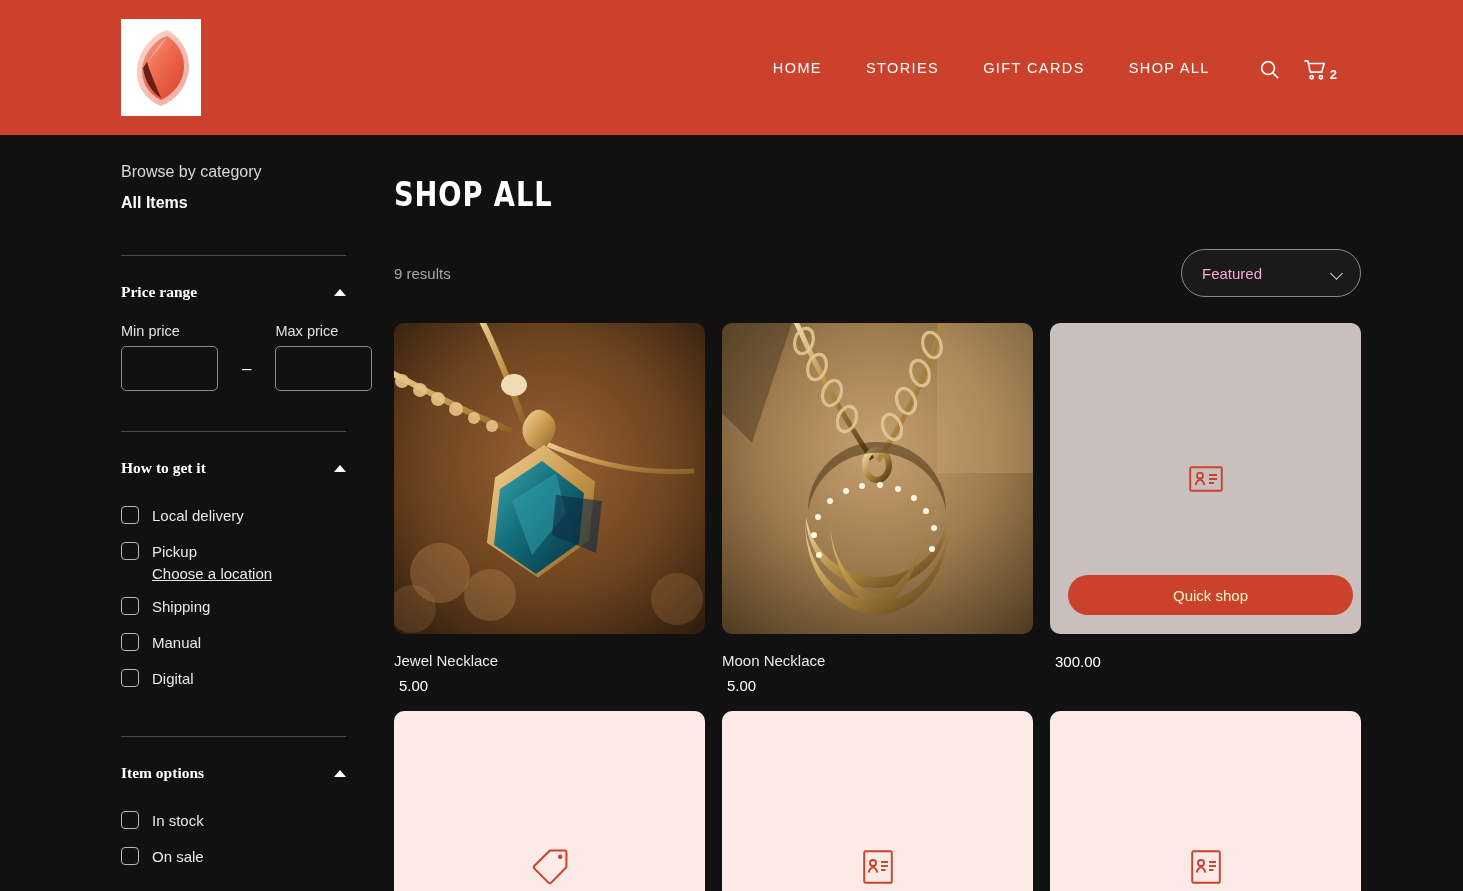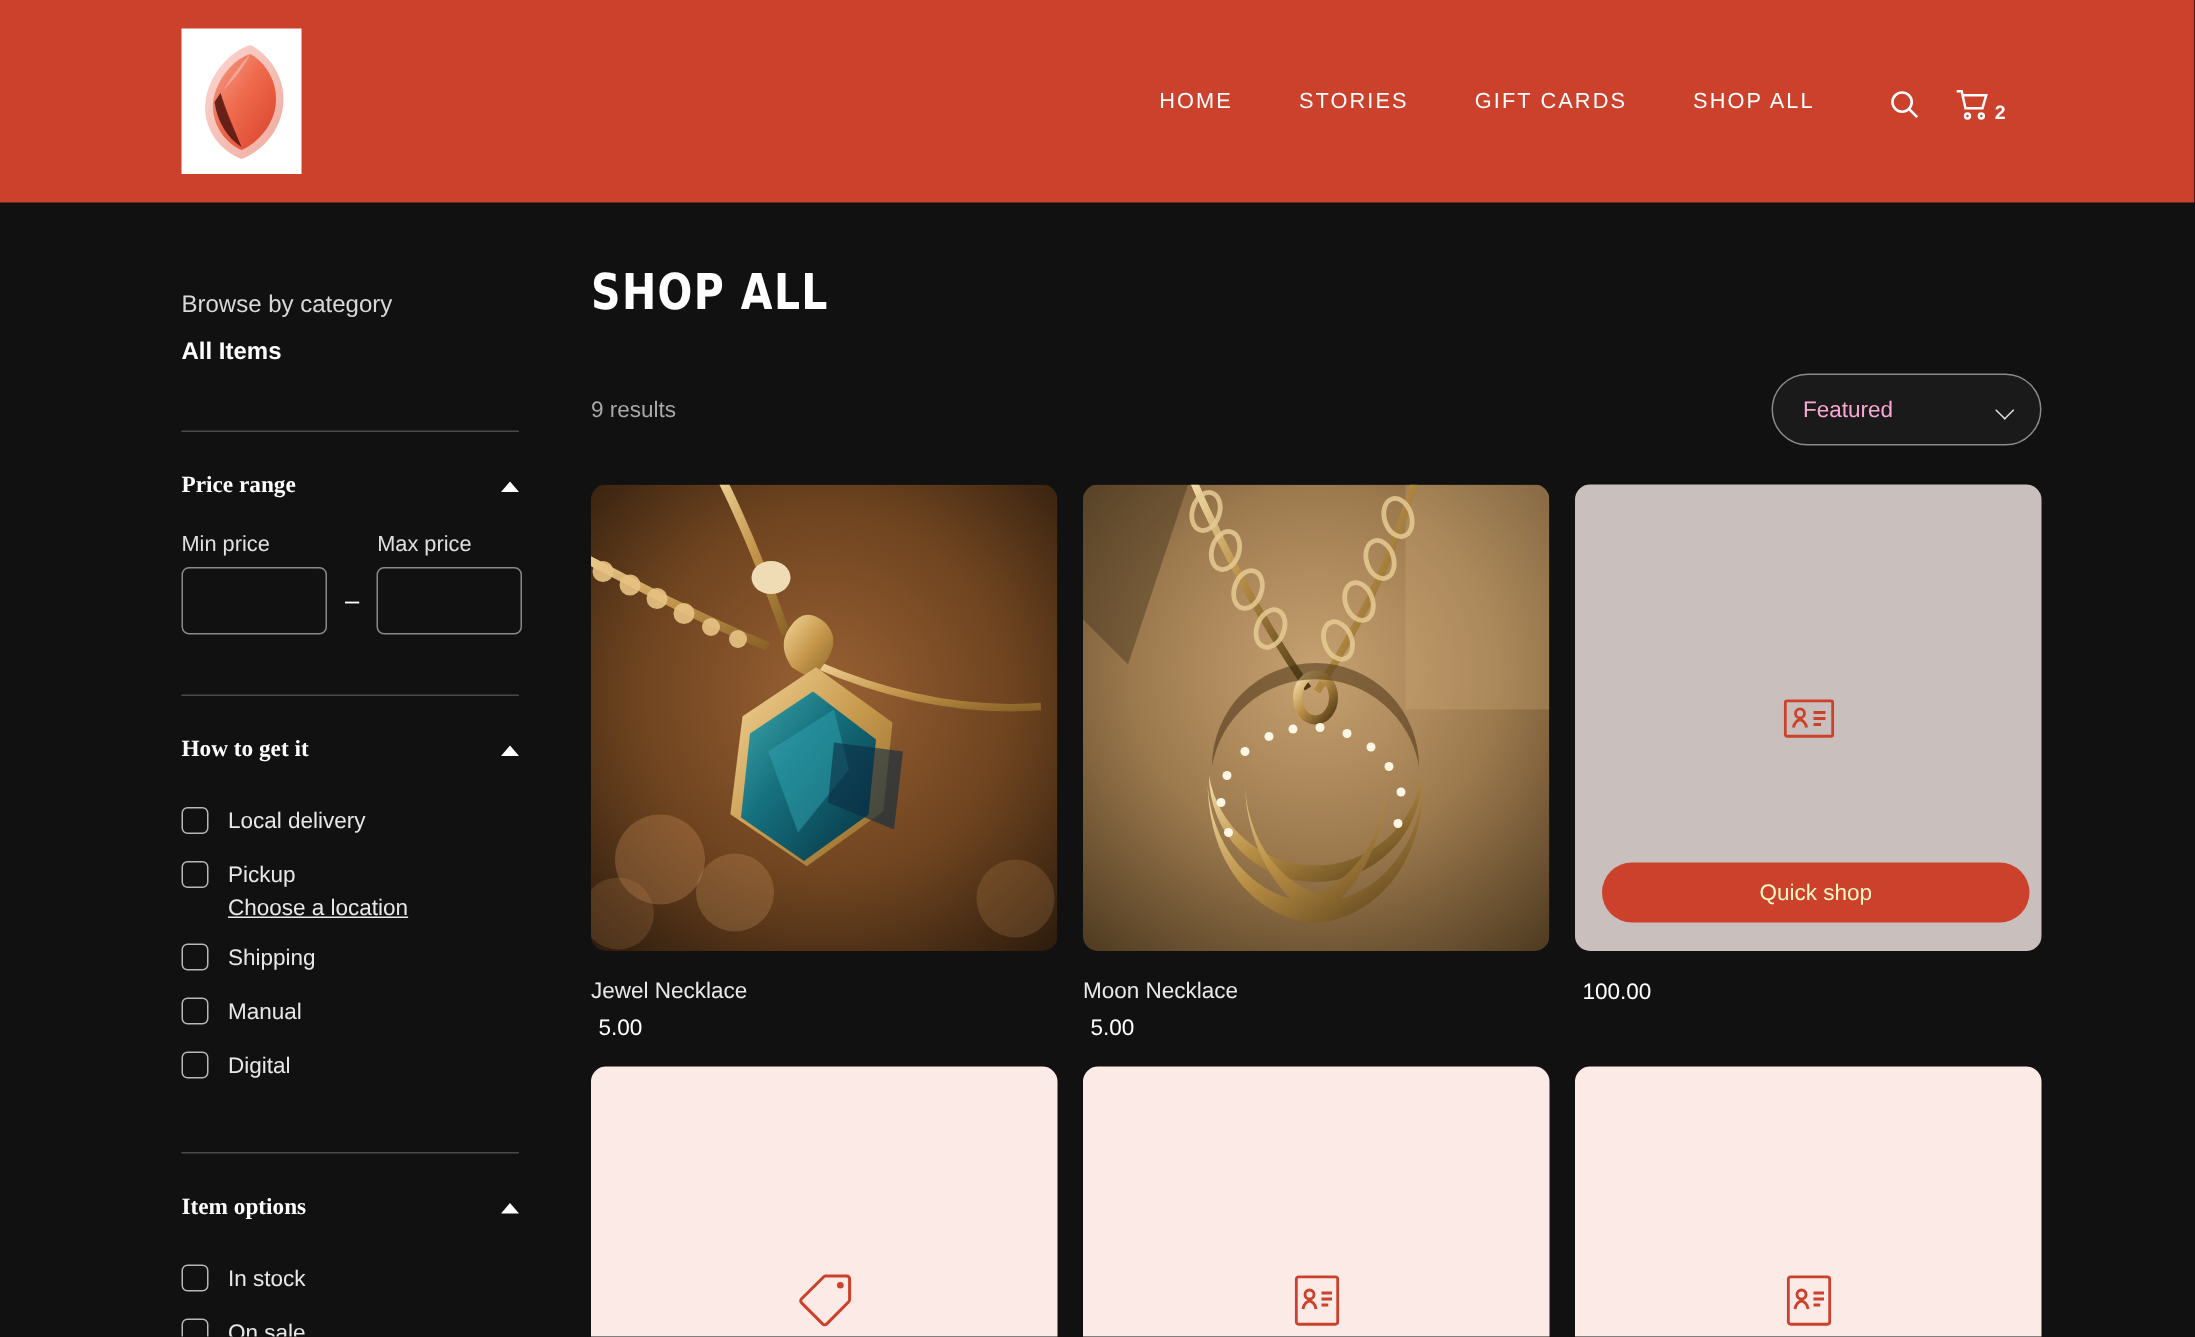--- a/index.html
+++ b/index.html
@@ -60,21 +60,21 @@
     color: #fff; font-size: 13px; font-weight: 600;
     line-height: 1; padding-top: 10px;
   }
 
   
   .page { display: flex; background: #111111; height: 756px; }
 
   
   .sidebar {
     width: 346px;
-    padding: 57px 0 0 121px;
+    padding: 25px 0 0 121px;
     flex: none;
   }
   .sb-inner { width: 225px; }
   .browse-title {
     color: #d9d9d9; font-size: 16px; line-height: 1.5;
     margin-bottom: 7px;
   }
   .cat-item {
     color: #ffffff; font-size: 16px; font-weight: 600;
     line-height: 1.5; cursor: pointer;
@@ -89,21 +89,21 @@
     cursor: pointer; width: 225px; font-family: Liberation Serif, serif;
   }
   .fs-title { color: #ffffff; font-size: 15.5px; font-weight: 600; }
   .caret-up {
     width: 0; height: 0;
     border-left: 6px solid transparent;
     border-right: 6px solid transparent;
     border-bottom: 7px solid #ffffff;
   }
   .price-row {
-    display: flex; align-items: flex-end; gap: 4px; margin-top: 22px;
+    display: flex; align-items: flex-end; gap: 16px; margin-top: 22px;
   }
   .price-field { width: 97px; }
   .price-label {
     color: #e0e0e0; font-size: 14.5px; margin-bottom: 7px; display: block;
   }
   .price-input {
     width: 97px; height: 45px;
     background: #111111;
     border: 1px solid #8a8a8a;
     border-radius: 5px;
@@ -468,21 +468,21 @@
           <svg width="34" height="26" viewBox="0 0 34 26" fill="none" stroke="#CC412C" stroke-width="1.9">
             <rect x="1.2" y="1.2" width="31.6" height="23.6" rx="1.2"></rect>
             <circle cx="11" cy="9.6" r="3"></circle>
             <path d="M6.6 19 c0.6 -3.4 3 -5.2 4.4 -5.2 c1.4 0 3.8 1.8 4.4 5.2"></path>
             <line x1="20" y1="9" x2="28" y2="9"></line>
             <line x1="20" y1="13" x2="28" y2="13"></line>
             <line x1="20" y1="17" x2="25" y2="17"></line>
           </svg>
           <button class="quick-shop">Quick shop</button>
         </div>
-        <div class="card-price solo">100.00</div>
+        <div class="card-price solo">300.00</div>
       </div>
 
       <div class="card">
         <div class="card-media ph-pink">
           <svg width="38" height="38" viewBox="0 0 38 38" fill="none" stroke="#CC412C" stroke-width="2">
             <path d="M19.6 2.6 H33.4 a2 2 0 0 1 2 2 V18.4 a2 2 0 0 1 -0.6 1.4 L20.2 34.6 a2 2 0 0 1 -2.8 0 L3.4 20.6 a2 2 0 0 1 0 -2.8 L18.2 3.2 a2 2 0 0 1 1.4 -0.6 Z"></path>
             <circle cx="29.2" cy="8.8" r="2.2" fill="#CC412C" stroke="none"></circle>
           </svg>
         </div>
       </div>

